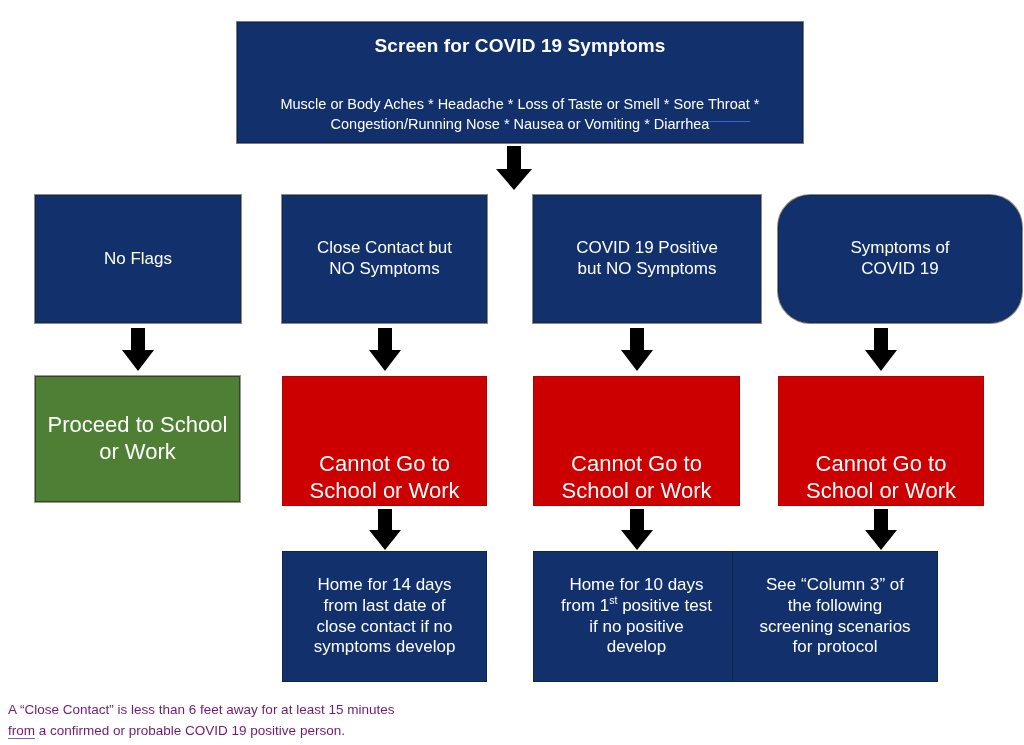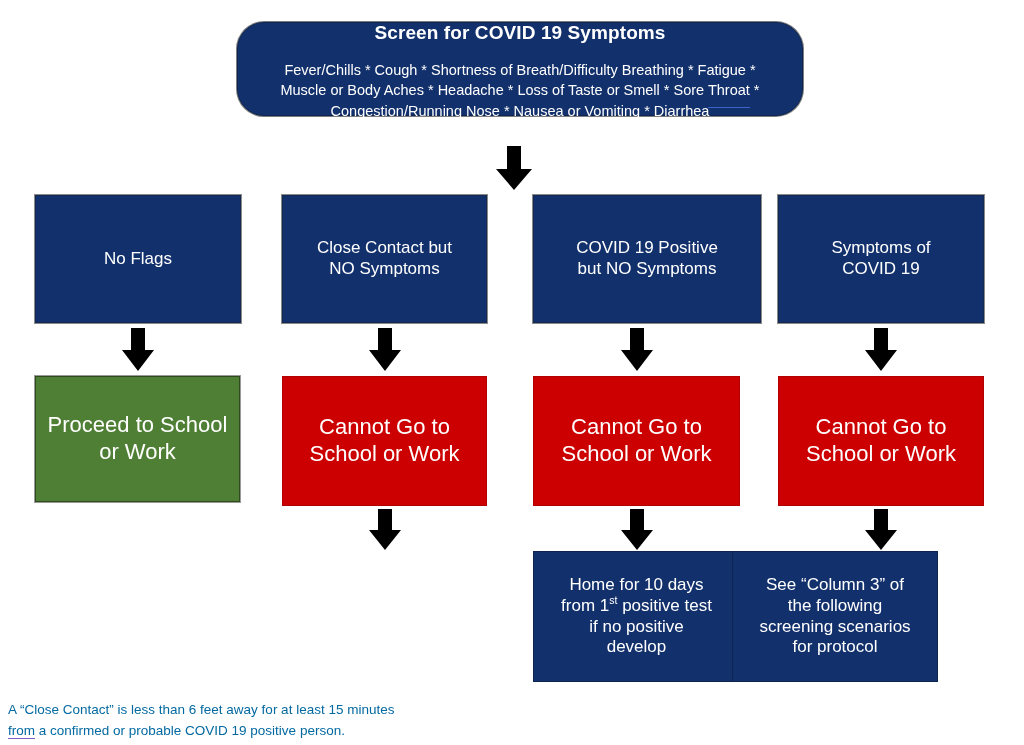--- a/index.html
+++ b/index.html
@@ -45,32 +45,32 @@
     box-shadow: 0 0 0 1px #8a8a8a;
   }
   .green {
     background: #4F7F35;
     border: 1px solid #2f4a1f;
     box-shadow: 0 0 0 1px #9a9a9a;
   }
   .red {
     background: #CC0000;
     border: 1px solid #b00000;
+    align-items: flex-end;
   }
 
   
   #header-box {
     left: 237px;
     top: 22px;
     width: 566px;
-    height: 94px;
+    height: 121px;
     flex-direction: column;
     padding: 8px 10px;
     box-shadow: 0 0 0 1px #7d7d7d;
-    border-radius: 27px;
   }
   #header-title {
     font-size: 19px;
     font-weight: bold;
     letter-spacing: 0.1px;
     margin-top: 4px;
   }
   #header-symptoms {
     font-size: 14.5px;
     font-weight: normal;
@@ -91,21 +91,21 @@
 
   
   .cond {
     height: 128px;
     font-size: 17px;
     top: 195px;
   }
   #cond-no-flags     { left: 35px;  width: 206px; }
   #cond-close-contact{ left: 282px; width: 205px; }
   #cond-positive     { left: 533px; width: 228px; }
-  #cond-symptoms     { left: 778px; width: 206px; }
+  #cond-symptoms     { left: 778px; width: 244px; border-radius: 32px; }
 
   
   .outcome { font-size: 22px; }
   #out-proceed  { left: 35px;  top: 376px; width: 205px; height: 126px; }
   #out-red-1    { left: 282px; top: 376px; width: 205px; height: 130px; }
   #out-red-2    { left: 533px; top: 376px; width: 207px; height: 130px; }
   #out-red-3    { left: 778px; top: 376px; width: 206px; height: 130px; }
 
   
   .detail {
@@ -125,37 +125,37 @@
   }
 
   
   #footnote {
     position: absolute;
     left: 8px;
     top: 700px;
     width: 520px;
     font-size: 13.5px;
     line-height: 1.55;
-    color: #0369a1;
+    color: #701a75;
     text-align: left;
   }
   .spell-underline {
     border-bottom: 1.5px solid #7b5ec7;
     padding-bottom: 0px;
   }
 </style>
 </head>
 <body>
 
 <div id="canvas">
 
   <div class="box navy" id="header-box">
     <div id="header-title">Screen for COVID 19 Symptoms</div>
     <div id="header-symptoms">
-      <span>Fever/Chills * Cough * Shortness of Breath/Difficulty Breathing * Fatigue *</span><br>
+      <br>
       <span>Muscle or Body Aches * Headache * Loss of Taste or Smell * Sore </span><span class="sq-underline">Throat</span><span>  *</span><br>
       <span>Congestion/Running Nose * Nausea or Vomiting * Diarrhea</span>
     </div>
   </div>
 
   <div class="arrow" style="left:494px; top:146px;">
     <svg width="40" height="45" viewBox="0 0 40 45" aria-hidden="true">
       <polygon points="13,0 27,0 27,23 38,23 20,44 2,23 13,23" fill="#000000"></polygon>
     </svg>
   </div>
@@ -243,20 +243,28 @@
     <svg width="36" height="42" viewBox="0 0 36 42" aria-hidden="true">
       <polygon points="11,0 25,0 25,21 34,21 18,41 2,21 11,21" fill="#000000"></polygon>
     </svg>
   </div>
   <div class="arrow" style="left:863px; top:509px;">
     <svg width="36" height="42" viewBox="0 0 36 42" aria-hidden="true">
       <polygon points="11,0 25,0 25,21 34,21 18,41 2,21 11,21" fill="#000000"></polygon>
     </svg>
   </div>
 
+  <div class="box navy detail" id="det-14-days">
+    <div>
+      <span>Home for 14 days</span><br>
+      <span>from last date of</span><br>
+      <span>close contact if no</span><br>
+      <span>symptoms develop</span>
+    </div>
+  </div>
 
   <div class="box navy detail" id="det-10-days">
     <div>
       <span>Home for 10 days</span><br>
       <span>from 1</span><sup>st</sup><span> positive test</span><br>
       <span>if no positive</span><br>
       <span>develop</span>
     </div>
   </div>
 

